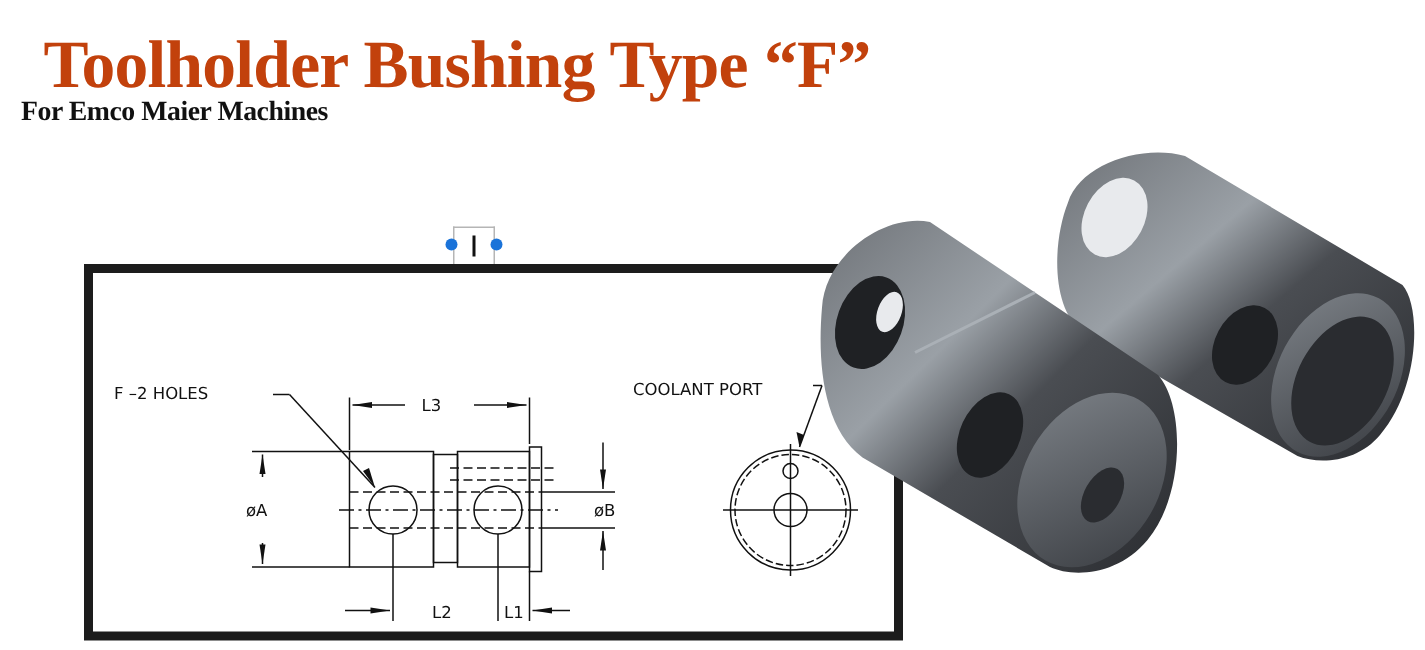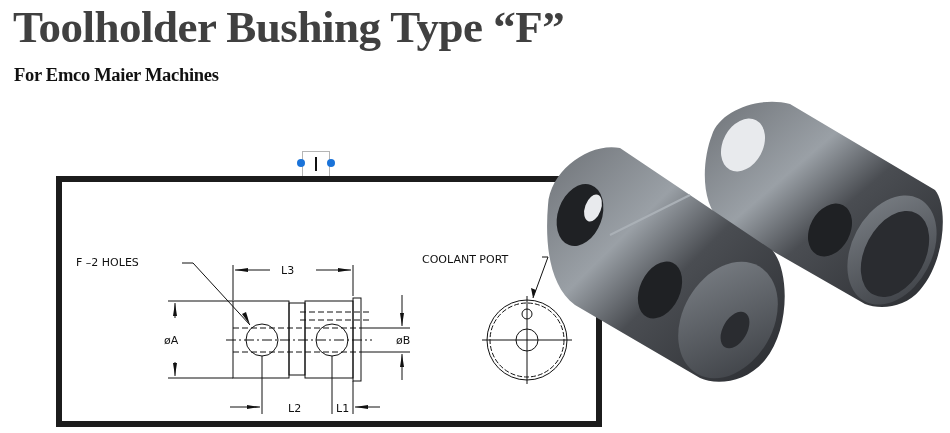--- a/index.html
+++ b/index.html
@@ -1,17 +1,17 @@
 <!DOCTYPE html>
 <html><head>
   <meta charset="utf-8">
   <style>
     html, body { margin: 0; padding: 0; background: #ffffff; }
     body { width: 950px; height: 433px; position: relative; overflow: hidden; font-family: "Liberation Serif", serif; }
-    .title { position: absolute; left: 13px; top: 2px; margin: 0; font-family: "Liberation Serif", serif; font-weight: bold; font-size: 45px; line-height: 50px; color: #404040; letter-spacing: -0.5px; white-space: nowrap; }
+    .title { position: absolute; left: 13px; top: 2px; margin: 16px; font-family: "Liberation Serif", serif; font-weight: bold; font-size: 45px; line-height: 50px; color: #c2410c; letter-spacing: -0.5px; white-space: nowrap; }
     .subtitle { position: absolute; left: 14px; top: 64px; margin: 0; font-family: "Liberation Serif", serif; font-weight: bold; font-size: 18.5px; line-height: 22px; color: #111; letter-spacing: -0.3px; white-space: nowrap; }
     .handle-frame { position: absolute; left: 302px; top: 151px; width: 28px; height: 25px; border: 1px solid #b5b5b5; border-bottom: none; box-sizing: border-box; }
     .handle-bar { position: absolute; left: 315px; top: 157px; width: 2px; height: 14px; background: #111; }
     .handle-dot { position: absolute; top: 159px; width: 8px; height: 8px; border-radius: 50%; background: #1a73d9; }
     .drawing-box { position: absolute; left: 56px; top: 176px; width: 546px; height: 251px; border: 6px solid #1c1c1c; box-sizing: border-box; background: #fff; }
     .drawing-svg { position: absolute; left: 0; top: 0; width: 950px; height: 433px; }
     .dlabel { font-family: "DejaVu Sans", sans-serif; font-size: 11px; fill: #111; }
     .product-svg { position: absolute; left: 0; top: 0; width: 950px; height: 433px; }
   </style>
 </head>

